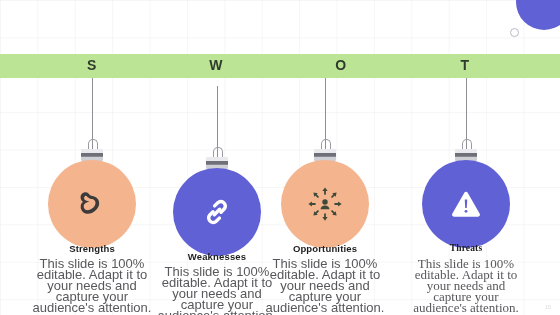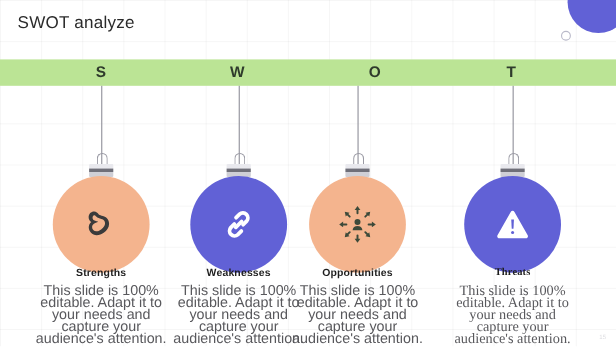--- a/index.html
+++ b/index.html
@@ -180,21 +180,20 @@
     color: #dcdce0;
   }
 </style>
 </head>
 <body>
 
 <div id="slide">
 
   <div class="grid-bg"></div>
 
-  <div class="slide-title">SWOT analyze</div>
 
   <div class="corner-circle"></div>
   <div class="corner-dot"></div>
 
   <div class="band"></div>
 
   <div class="band-letter" style="left:72px;">S</div>
   <div class="band-letter" style="left:196px;">W</div>
   <div class="band-letter" style="left:321px;">O</div>
   <div class="band-letter" style="left:445px;">T</div>
@@ -207,21 +206,21 @@
     </div>
     <div class="ball" style="background:#f4b48e;">
       <svg width="34" height="34" viewBox="0 0 64 64">
         <path fill="#3b3b3b" d="M20 10c-5.5 0-9.5 4.2-9.5 9.6 0 3.6 1.8 6.4 4.6 8.2-2.7 2.1-4.4 5.3-4.4 9.2 0 7.3 5.9 13.4 13.6 13.4 4.6 0 8-1.3 12-4.2 5.5-4 9.2-9 9.2-15.4 0-6.6-4.3-11.8-10.6-13.3-3.2-.8-5.2-1.1-7-2.5C25.8 12.4 23.6 10 20 10zm-.2 6.4c1.4 0 2.3.9 3.6 2.2 2.6 2.6 5.5 3.4 9 4.2 3.9.9 6.2 3.6 6.2 7.3 0 4.1-2.5 7.6-6.7 10.6-3.2 2.3-5.3 3-8.2 3-4.3 0-7.3-3.1-7.3-7.2 0-3.3 2-5.8 5.4-7.1l5.3-2-5.5-1.5c-2.8-.8-4.4-2.4-4.4-5.1 0-2.5 1.5-4.4 2.6-4.4z"></path>
       </svg>
     </div>
     <div class="cat-title">Strengths</div>
     <div class="cat-body">This slide is 100% editable. Adapt it to your needs and capture your audience's attention.</div>
   </div>
 
-  <div class="col" style="left:147px;">
+  <div class="col" style="left:147px;margin-top:8px;">
     <div class="string"></div>
     <div class="cap">
       <div class="cap-loop"></div>
       <div class="cap-body"></div>
     </div>
     <div class="ball" style="background:#6161d6;">
       <svg width="34" height="34" viewBox="0 0 64 64">
         <g fill="none" stroke="#ffffff" stroke-width="6.5" stroke-linecap="round">
           <path d="M27 37 L37 27"></path>
           <path d="M24.5 31.5 L18.5 37.5a8.5 8.5 0 0 0 12 12l6-6"></path>

